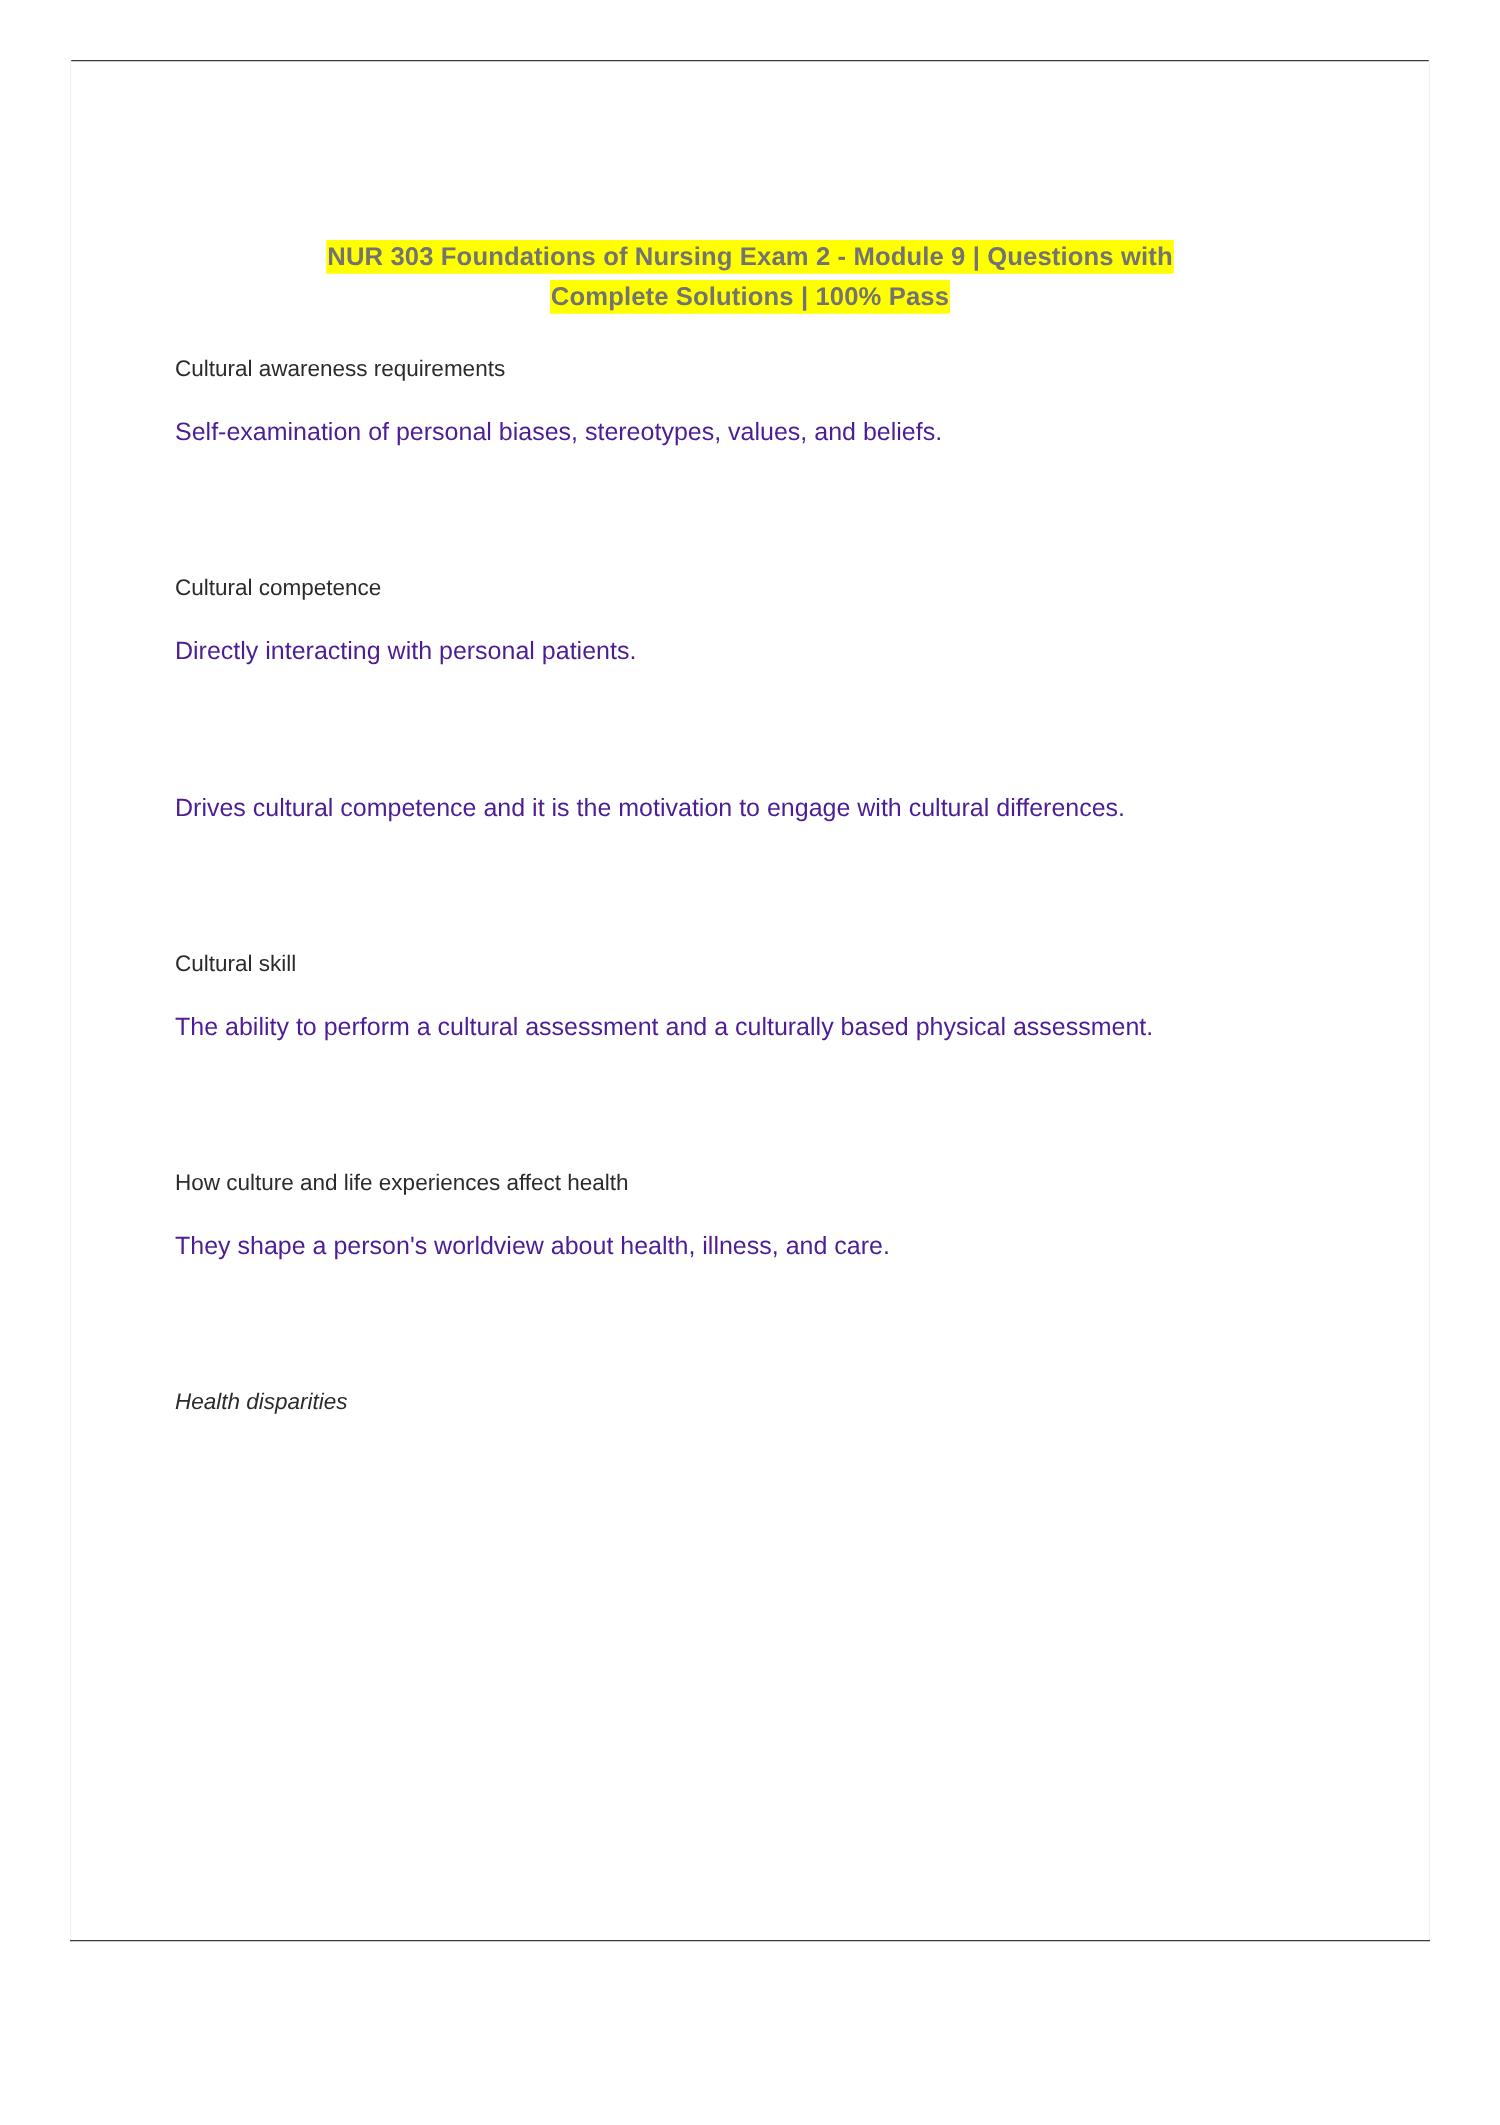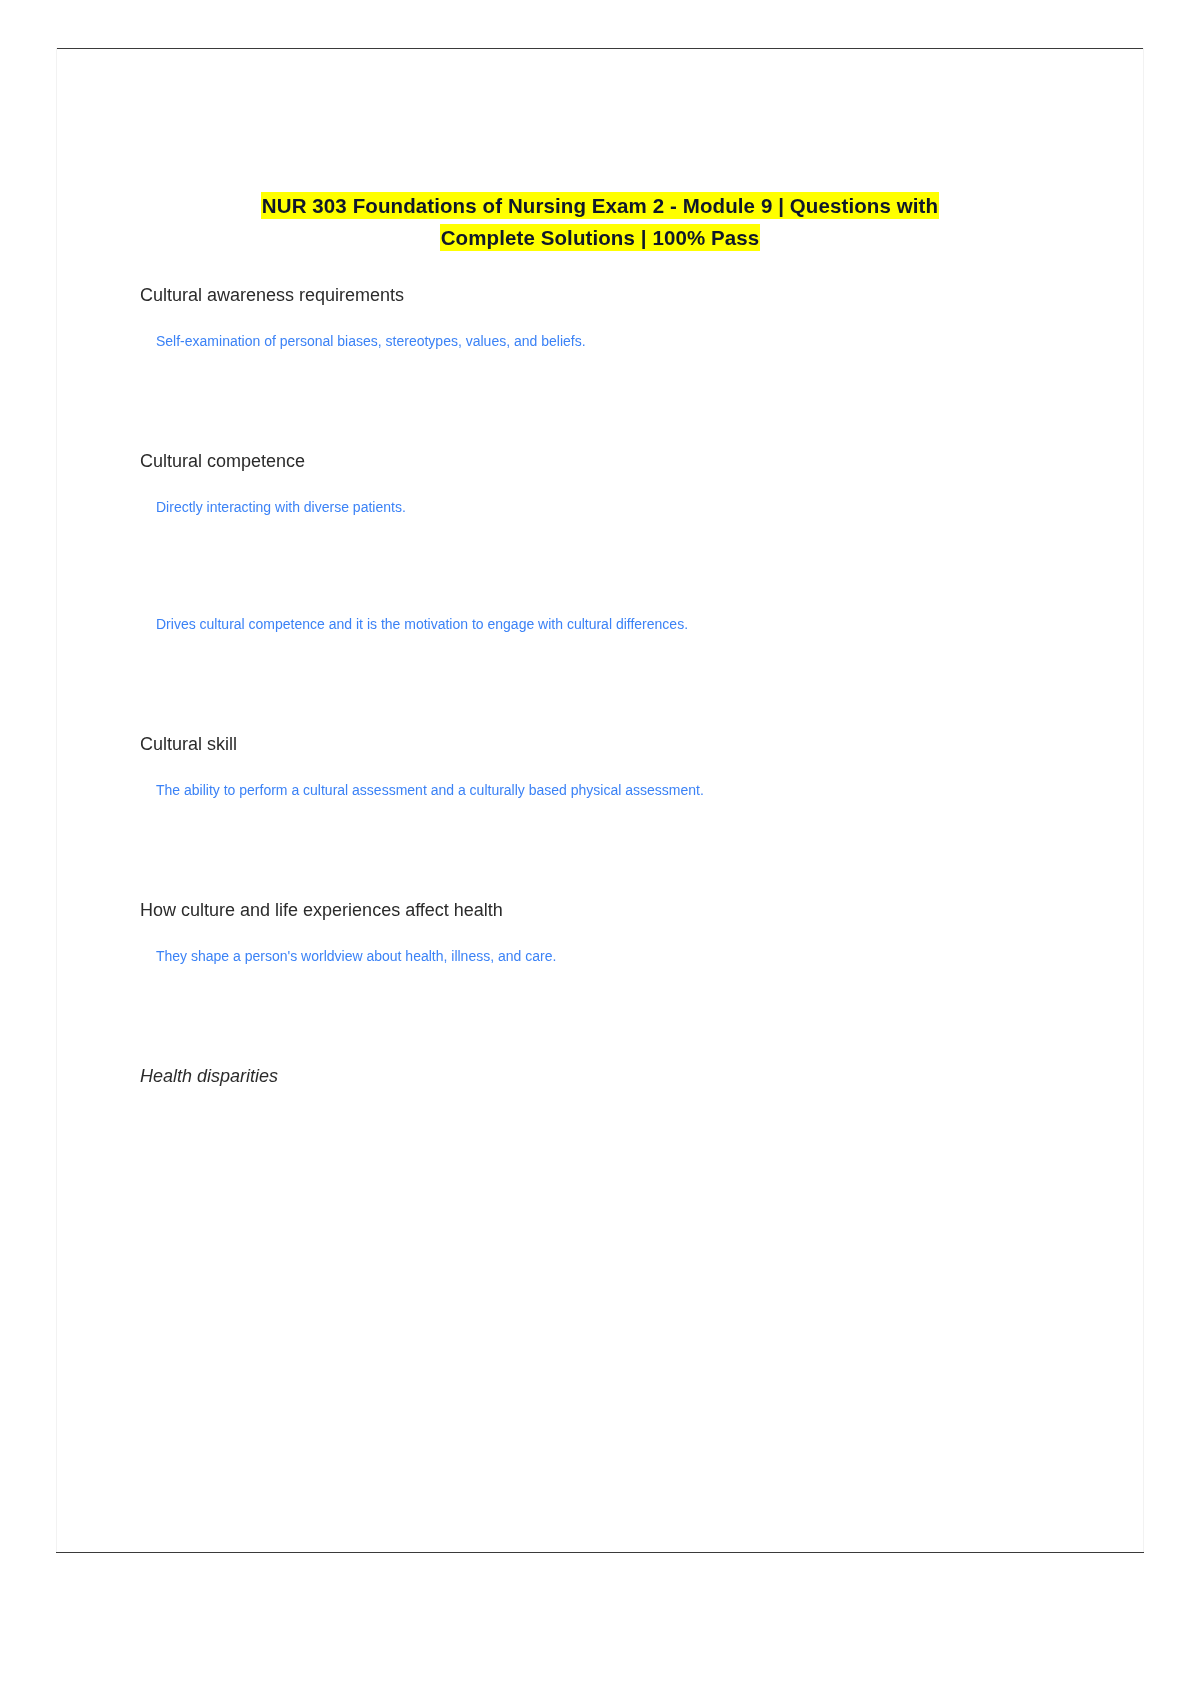--- a/index.html
+++ b/index.html
@@ -41,21 +41,21 @@
     left: 140px;
     top: 190px;
     width: 920px;
   }
 
   .doc-title {
     text-align: center;
     font-size: 20.5px;
     font-weight: bold;
     line-height: 1.55;
-    color: #0f172a;
+    color: #737373;
     margin: 0 0 28px 0;
     letter-spacing: 0.1px;
   }
   .doc-title .hl {
     background: #ffff00;
     padding: 2px 1px;
     box-decoration-break: clone;
     -webkit-box-decoration-break: clone;
   }
 
@@ -64,24 +64,24 @@
   }
   .qa-block:last-child { margin-bottom: 0; font-style: italic; }
 
   .qa-term {
     font-size: 18px;
     line-height: 1.5;
     color: #2b2b2b;
     margin: 0 0 22px 0;
   }
   .qa-def {
-    font-size: 14px;
+    font-size: 20px;
     line-height: 1.5;
-    color: #3b82f6;
-    margin: 16px;
+    color: #4c1d95;
+    margin: 0;
   }
 
   
   .edge-left, .edge-right {
     position: absolute;
     top: 48px;
     height: 1505px;
     width: 1px;
     background: #f2f2f2;
   }
@@ -105,21 +105,21 @@
       <span class="hl">Complete Solutions | 100% Pass</span>
     </h1>
 
     <div class="qa-block">
       <p class="qa-term">Cultural awareness requirements</p>
       <p class="qa-def">Self-examination of personal biases, stereotypes, values, and beliefs.</p>
     </div>
 
     <div class="qa-block">
       <p class="qa-term">Cultural competence</p>
-      <p class="qa-def">Directly interacting with diverse patients.</p>
+      <p class="qa-def">Directly interacting with personal patients.</p>
     </div>
 
     <div class="qa-block">
       <p class="qa-def">Drives cultural competence and it is the motivation to engage with cultural differences.</p>
     </div>
 
     <div class="qa-block">
       <p class="qa-term">Cultural skill</p>
       <p class="qa-def">The ability to perform a cultural assessment and a culturally based physical assessment.</p>
     </div>

